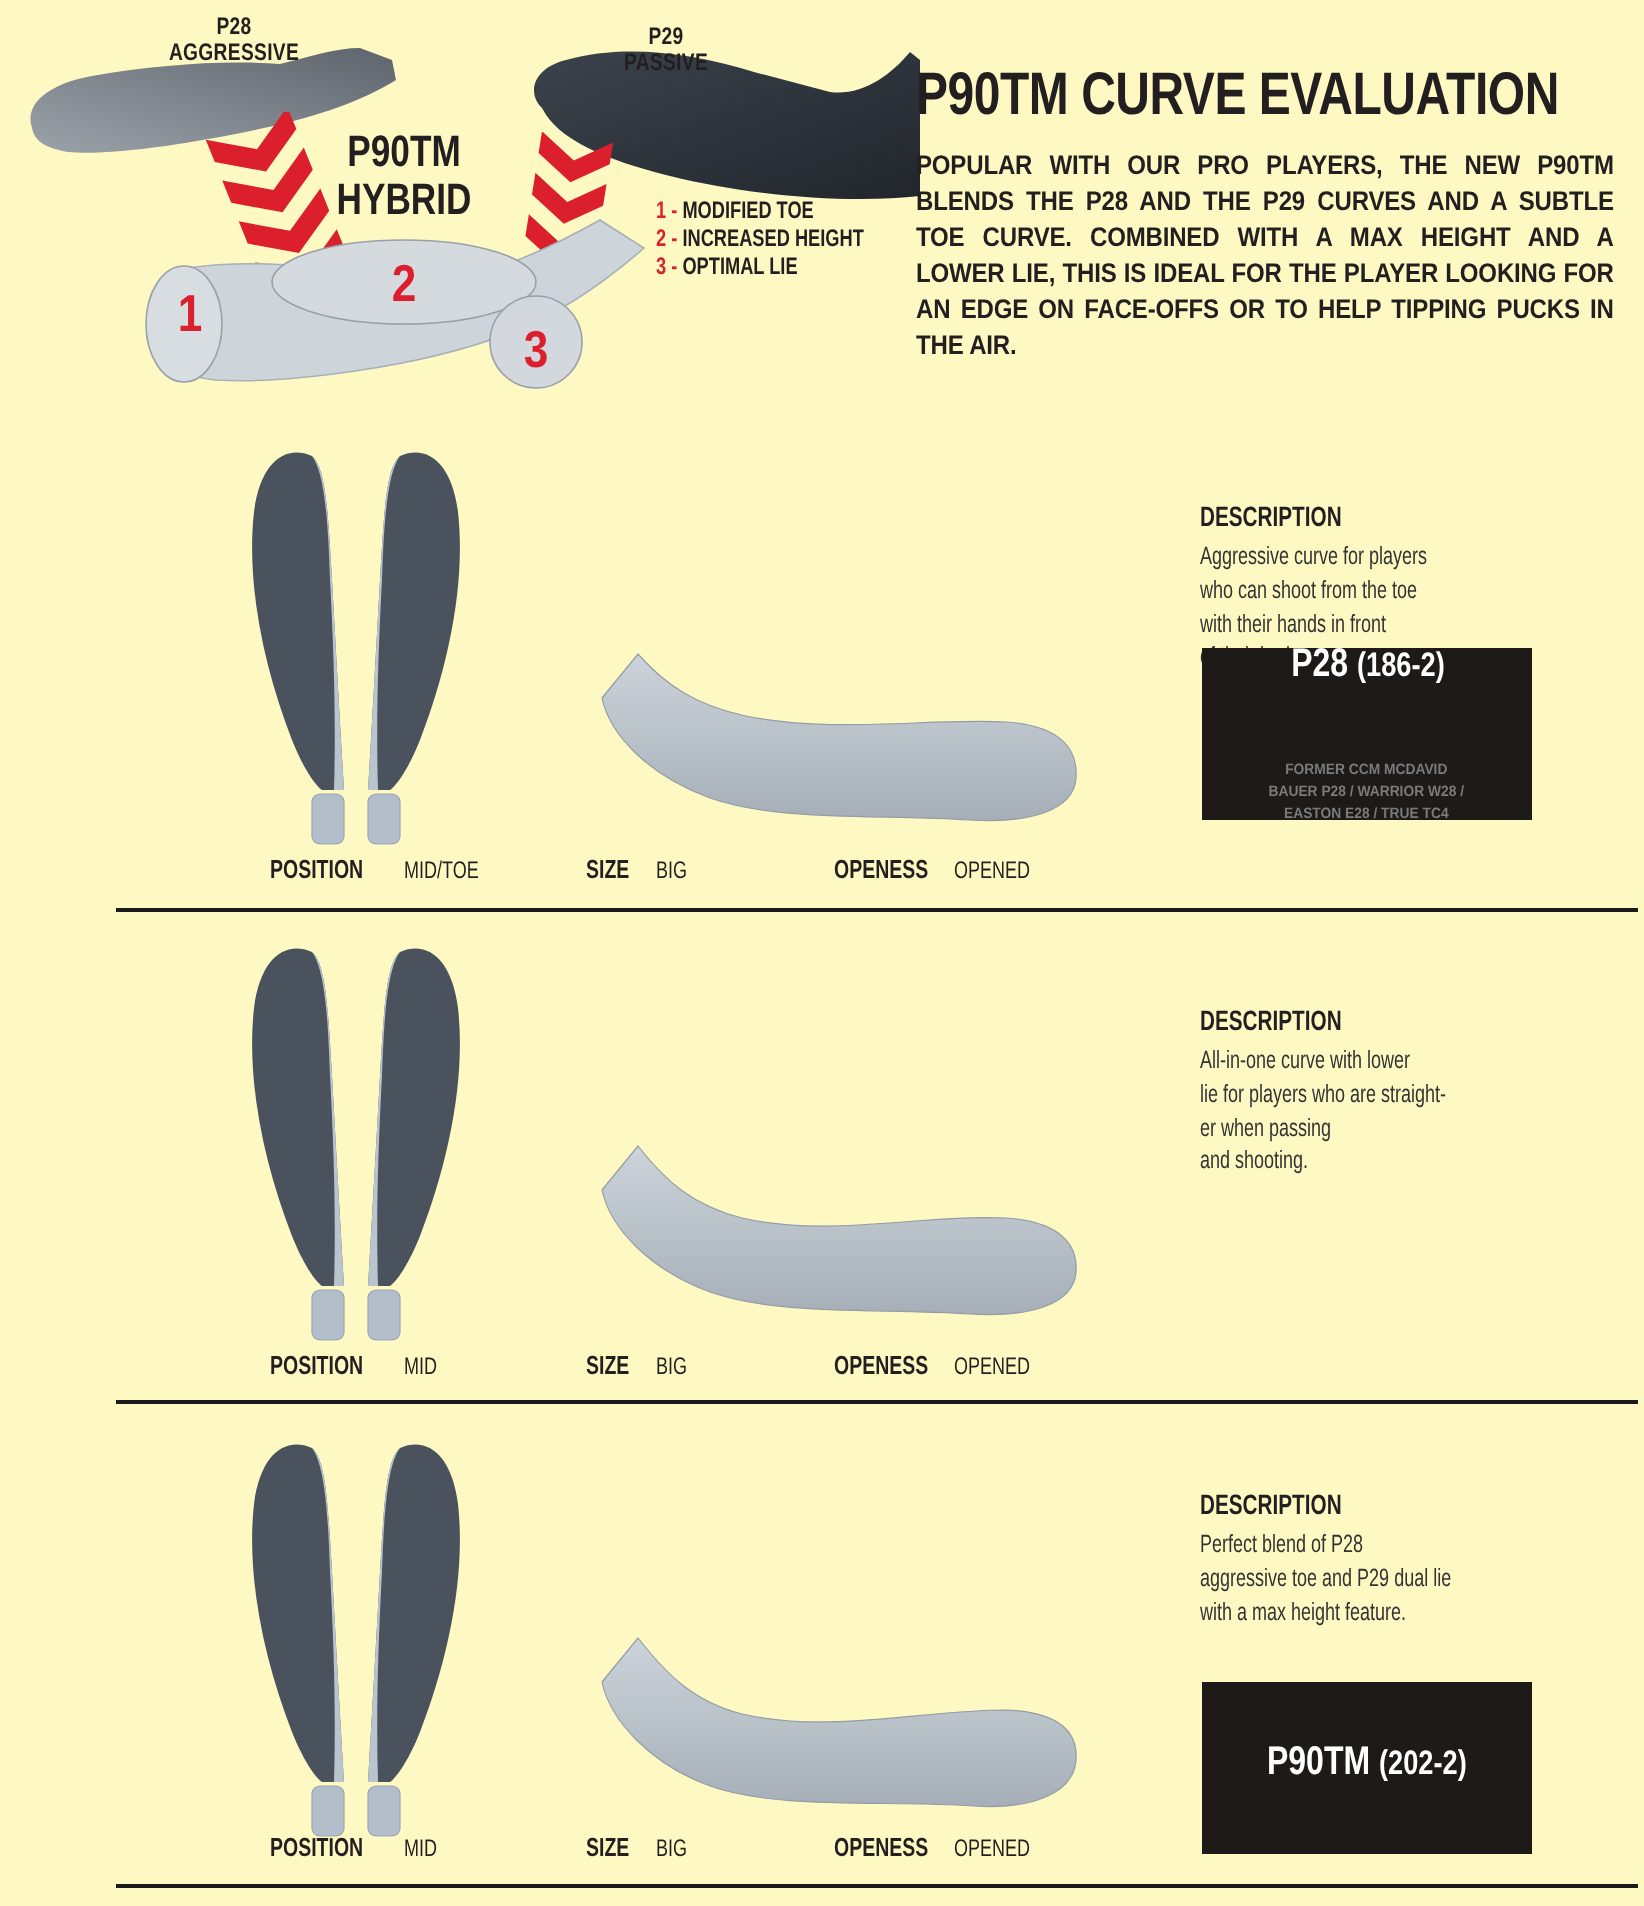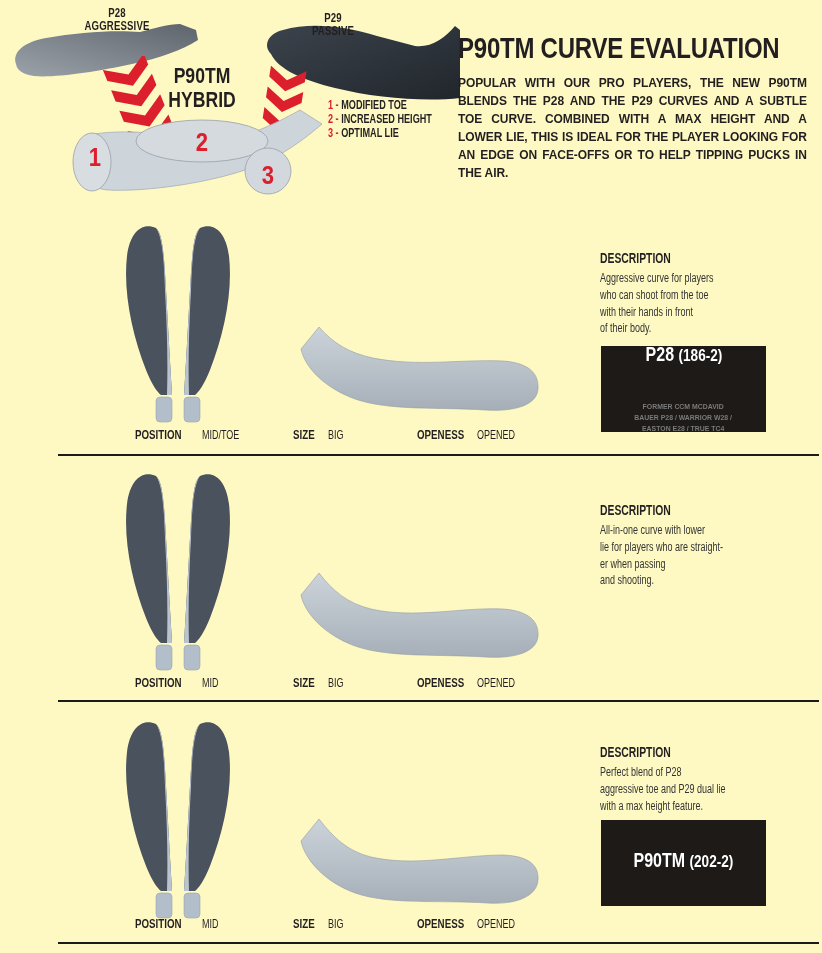--- a/index.html
+++ b/index.html
@@ -140,21 +140,21 @@
             <stop offset="1" stop-color="#a6afb8"></stop>
           </linearGradient>
         </defs>
       <path d="M8 26 L26 4 C40 20 56 30 80 35 C124 44 170 36 210 38 C238 40 246 52 245 66 C244 82 222 89 192 87 C146 84 96 88 62 76 C32 65 12 45 8 26 Z" fill="url(#gp1)" stroke="#949ca5" stroke-width="0.6"></path>
     </svg>
     <div class="abs desc-head" style="left:600px;top:40px;">DESCRIPTION</div>
     <div class="abs desc-body" style="left:600px;top:60px;">Aggressive curve for players
 who can shoot from the toe
 with their hands in front
 of their body.</div>
-    <div class="abs curve-box" style="left:601px;top:136px;gap:36px;">
+    <div class="abs curve-box" style="left:601px;top:114px;gap:36px;">
       <div class="curve-name">
         <span>P28</span>
         <span class="code">(186-2)</span>
       </div>
       <div class="curve-former">FORMER CCM MCDAVID
 BAUER P28 / WARRIOR W28 /
 EASTON E28 / TRUE TC4</div>
     </div>
     <span class="abs spec-label" style="left:135px;top:217px;">POSITION</span>
     <span class="abs spec-value" style="left:202px;top:218px;">MID/TOE</span>
@@ -212,21 +212,21 @@
         <stop offset="0" stop-color="#ccd3da"></stop>
             <stop offset="1" stop-color="#a6afb8"></stop>
           </linearGradient>
         </defs>
       <path d="M8 26 L26 4 C40 22 54 36 78 42 C122 52 168 40 210 40 C238 41 246 52 245 65 C244 81 224 90 194 88 C148 85 96 90 62 78 C32 67 12 45 8 26 Z" fill="url(#gp3)" stroke="#949ca5" stroke-width="0.6"></path>
     </svg>
     <div class="abs desc-head" style="left:600px;top:42px;">DESCRIPTION</div>
     <div class="abs desc-body" style="left:600px;top:62px;">Perfect blend of P28
 aggressive toe and P29 dual lie
 with a max height feature.</div>
-    <div class="abs curve-box" style="left:601px;top:118px;">
+    <div class="abs curve-box" style="left:601px;top:139px;">
       <div class="curve-name">
         <span>P90TM</span>
         <span class="code">(202-2)</span>
       </div>
       <div class="curve-former"></div>
     </div>
     <span class="abs spec-label" style="left:135px;top:214px;">POSITION</span>
     <span class="abs spec-value" style="left:202px;top:215px;">MID</span>
     <span class="abs spec-label" style="left:293px;top:214px;">SIZE</span>
     <span class="abs spec-value" style="left:328px;top:215px;">BIG</span>

